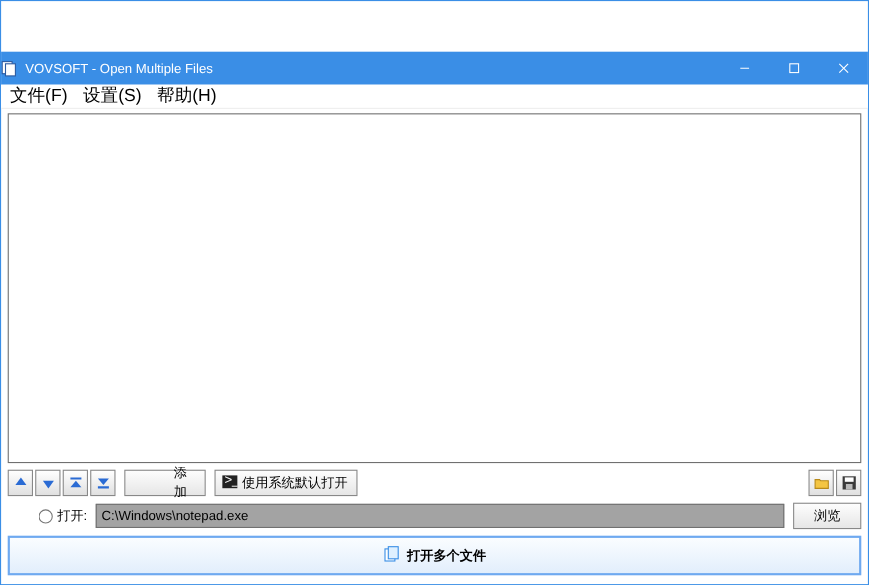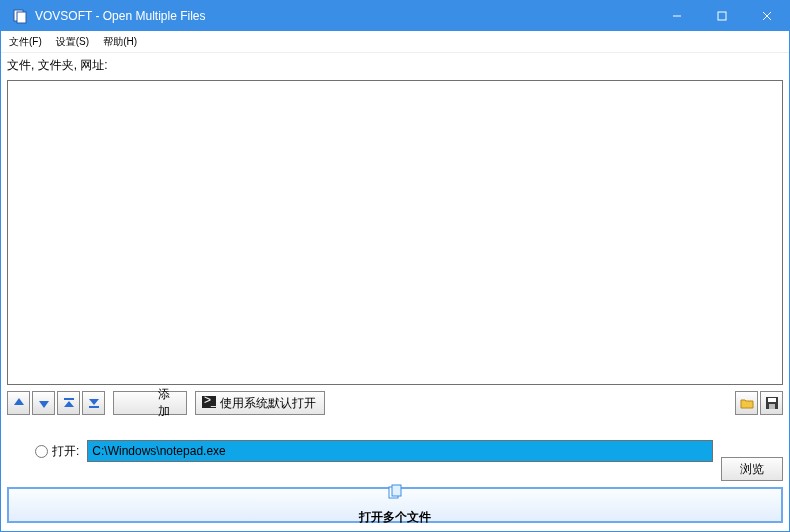--- a/index.html
+++ b/index.html
@@ -1,25 +1,25 @@
 <!DOCTYPE html>
 <html><head>
 <meta charset="utf-8">
 <style>
 * { box-sizing: border-box; margin: 0; padding: 0; font-family: "Microsoft YaHei", "Segoe UI", sans-serif; font-size: 12px; }
 body { background: #fff; width: 790px; height: 532px; border: 1px solid #3a8ee6; display: flex; flex-direction: column; }
 
-.titlebar { background: #3a8ee6; color: #fff; height: 30px; display: flex; align-items: center; padding-left: 12px; }
+.titlebar { background: #3a8ee6; color: #fff; height: 30px; display: flex; align-items: center; padding-left: 0; margin-top: 46px; }
 .titlebar-icon { width: 16px; height: 16px; margin-right: 6px; display: flex; align-items: center; }
 .titlebar-title { flex: 1; font-size: 12px; }
 .sysbtns { display: flex; height: 100%; }
 .sysbtn { width: 45px; display: flex; align-items: center; justify-content: center; color: #fff; }
 
 .menubar { height: 22px; display: flex; align-items: center; gap: 14px; padding: 0 8px; background: #fff; border-bottom: 1px solid #eee; }
-.menuitem { font-size: 10px; cursor: default; }
+.menuitem { font-size: 16px; cursor: default; }
 
 .content { flex: 1; display: flex; flex-direction: column; padding: 4px 6px 8px 6px; gap: 6px; }
 
 .label-top { font-size: 12px; }
 
 .list-area { flex: 1; border: 1px solid #707070; background: #fff; }
 
 .row { display: flex; align-items: center; gap: 8px; }
 
 .iconbtn { width: 23px; height: 24px; border: 1px solid #888; background: linear-gradient(#fff,#e0e0e0); display: flex; align-items: center; justify-content: center; }
@@ -33,23 +33,23 @@
 
 .numinput { width: 92px; height: 22px; display: flex; border: 1px solid #707070; background: #fff; }
 .numinput input { border: none; outline: none; flex: 1; padding: 0 4px; font-size: 12px; background: transparent; }
 .spin { width: 16px; display: flex; flex-direction: column; border-left: 1px solid #aaa; }
 .spin div { flex: 1; display: flex; align-items: center; justify-content: center; font-size: 7px; line-height: 1; background: linear-gradient(#fff,#e6e6e6); }
 .spin div:first-child { border-bottom: 1px solid #aaa; }
 
 .radio { display: flex; align-items: center; gap: 4px; }
 .radio input { margin: 0; }
 
-.pathinput { flex: 1; height: 22px; border: 1px solid #707070; padding: 0 4px; display: flex; align-items: center; font-size: 12px; background: #0ea5e9; }
+.pathinput { flex: 1; height: 22px; border: 1px solid #707070; padding: 0 4px; display: flex; align-items: center; font-size: 12px; background: #a3a3a3; }
 
-.bigbtn { height: 36px; border: 2px solid #6ea9f0; background: linear-gradient(#fafdff,#e2eefc); display: flex; align-items: center; justify-content: center; gap: 6px; font-weight: bold; font-size: 13px; flex-direction: column; }
+.bigbtn { height: 36px; border: 2px solid #6ea9f0; background: linear-gradient(#fafdff,#e2eefc); display: flex; align-items: center; justify-content: center; gap: 6px; font-weight: bold; font-size: 13px; }
 
 .tight { gap: 2px; display:flex; }
 </style>
 </head>
 <body>
 
 <div class="titlebar">
   <span class="titlebar-icon">
     <svg viewBox="0 0 16 16">
         <rect x="1" y="2" width="9" height="11" fill="#fff" stroke="#2b5aa0"></rect>
@@ -78,21 +78,20 @@
 </div>
 
 <div class="menubar">
   <span class="menuitem">文件(F)</span>
   <span class="menuitem">设置(S)</span>
   <span class="menuitem">帮助(H)</span>
 </div>
 
 <div class="content">
 
-  <div class="label-top">文件, 文件夹, 网址:</div>
 
   <div class="list-area"></div>
 
   <div class="row">
     <div class="tight">
       <div class="iconbtn">
           <svg viewBox="0 0 14 14">
             <path d="M7 2 L12 9 H2 Z" fill="#2a6bd4"></path>
           </svg>
         </div>
@@ -143,21 +142,21 @@
 
 
   <div class="row">
     <label class="radio" style="margin-left:28px;align-items:center;">
       <input type="radio" name="openmode" style="">
       <span>打开:</span>
     </label>
     <div class="pathinput">
         <span>C:\Windows\notepad.exe</span>
       </div>
-    <div class="btn" style="min-width:62px;margin-top:36px;">
+    <div class="btn" style="min-width:62px;">
         <span>浏览</span>
       </div>
   </div>
 
   <div class="bigbtn">
     <span><svg width="16" height="16" viewBox="0 0 16 16">
           <rect x="2" y="3" width="9" height="11" fill="#fff" stroke="#3a8ee6"></rect>
           <rect x="5" y="1" width="9" height="11" fill="#dff0ff" stroke="#3a8ee6"></rect>
         </svg></span>
     <span>打开多个文件</span>

